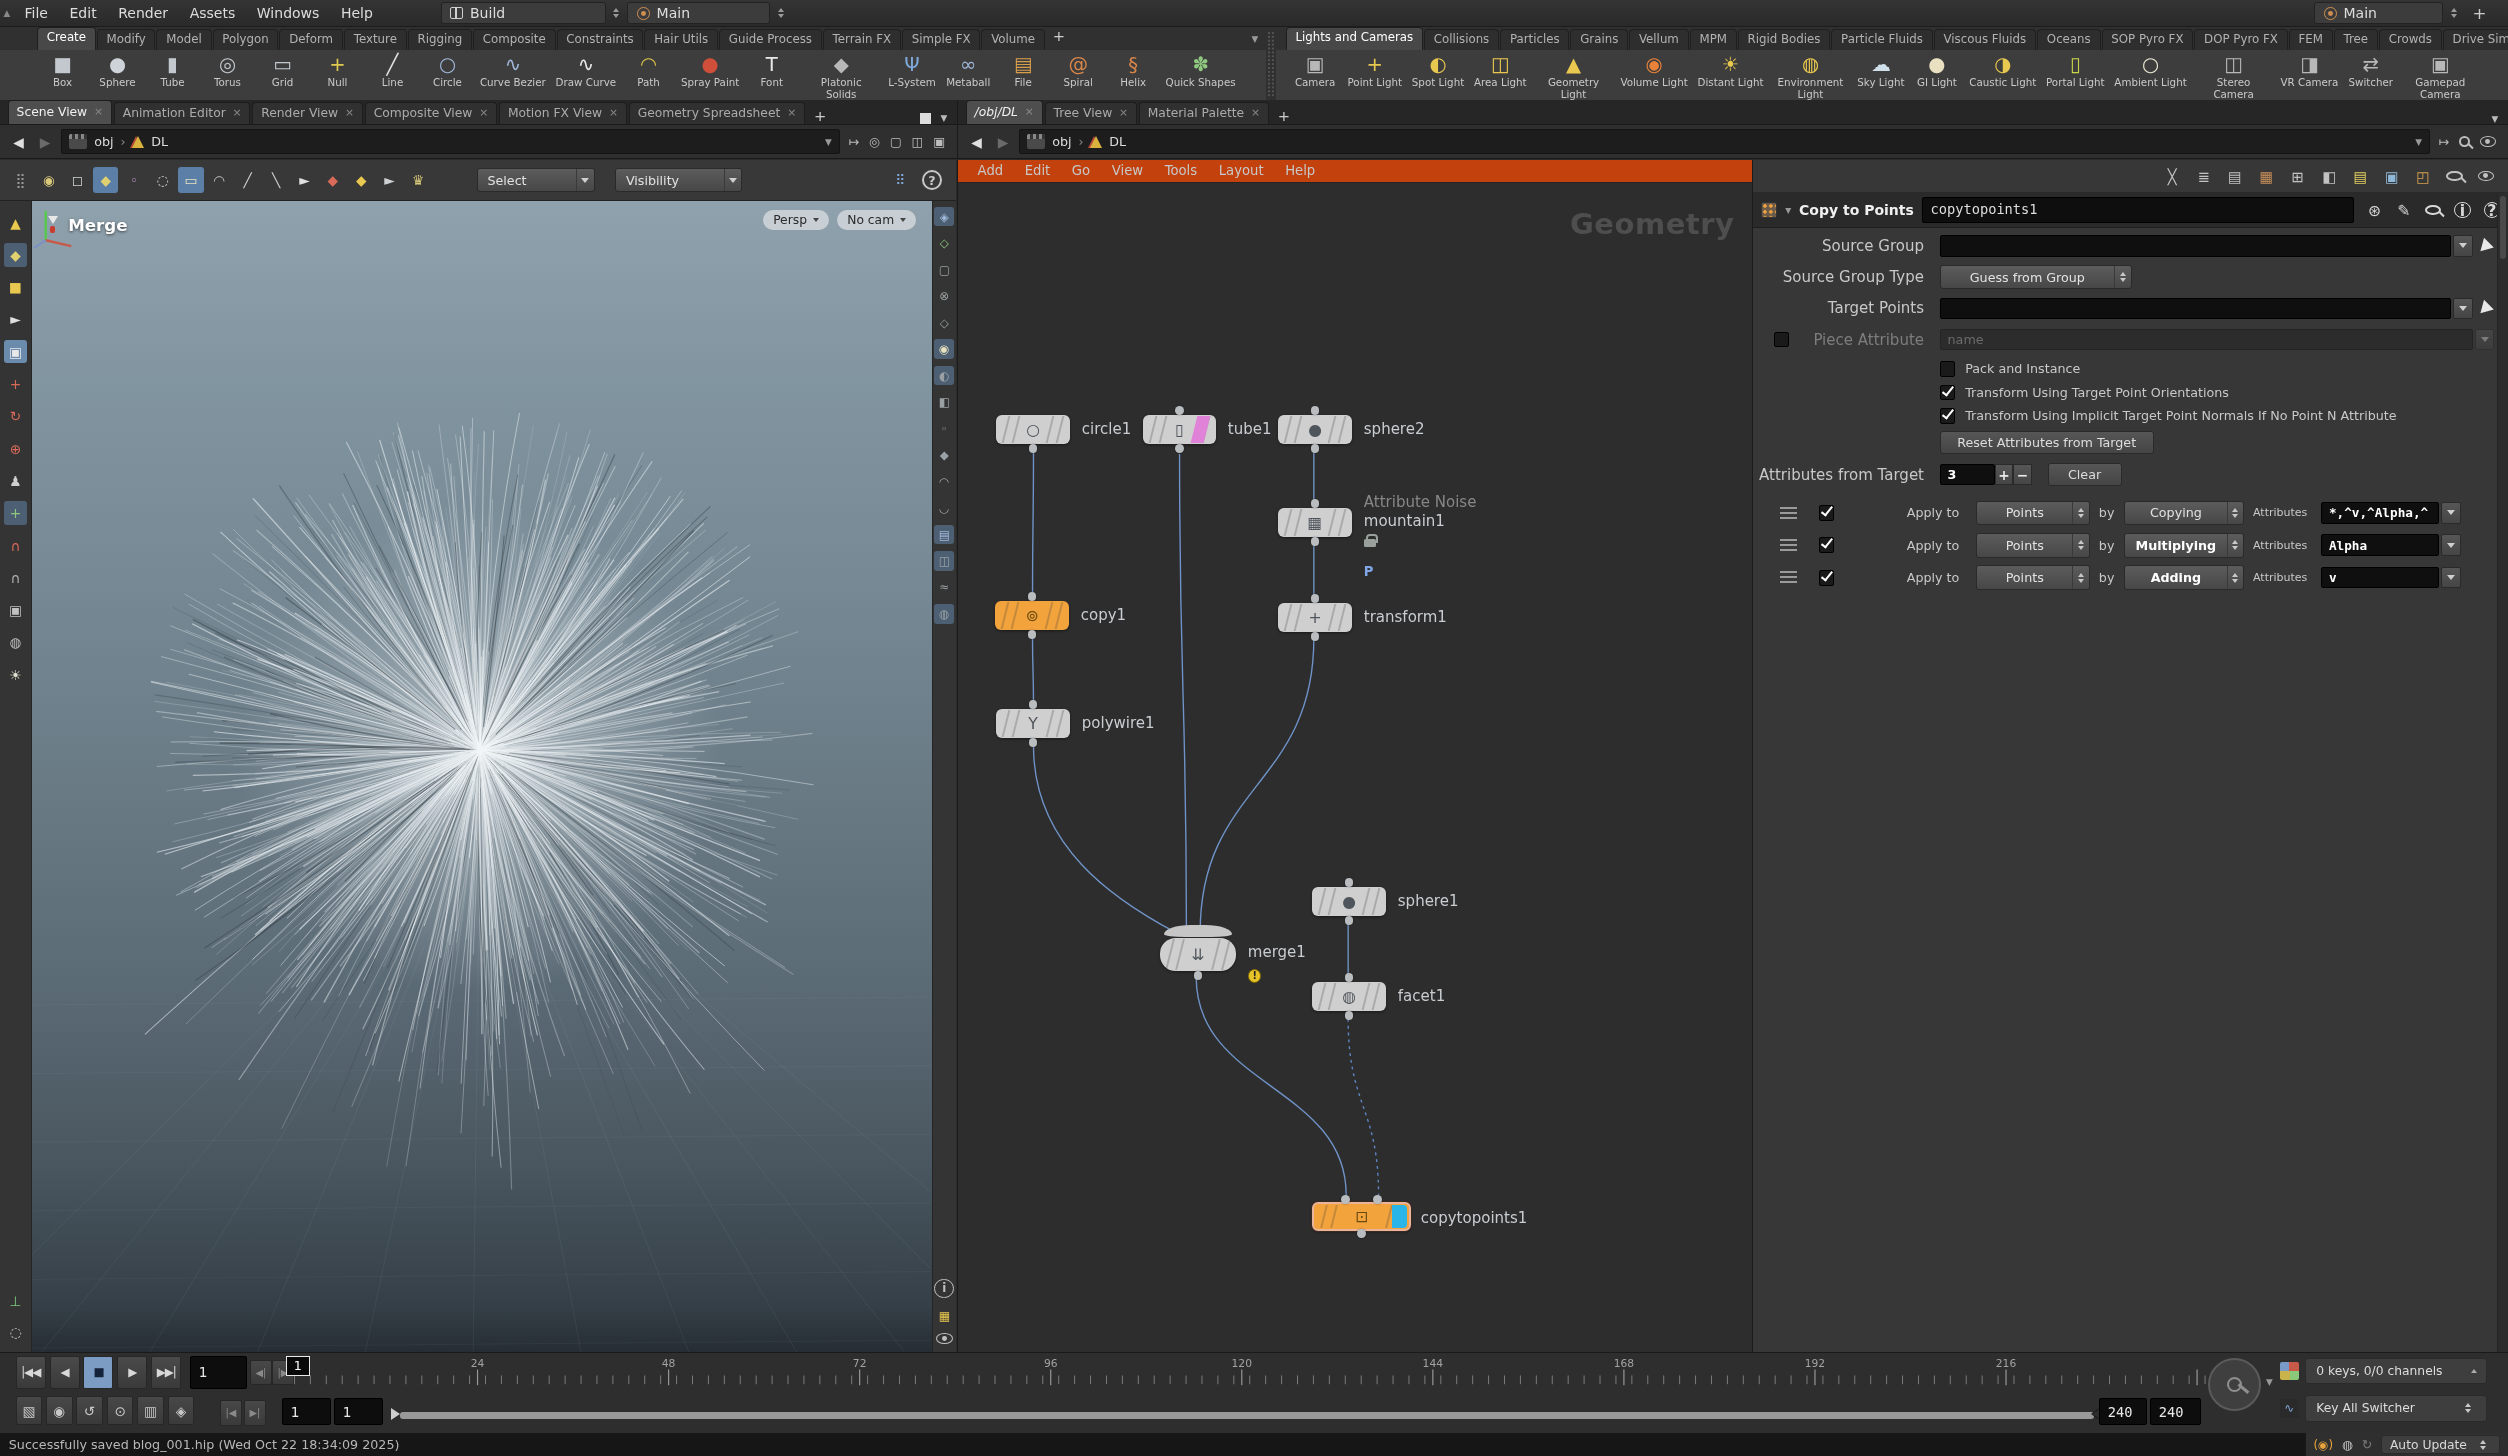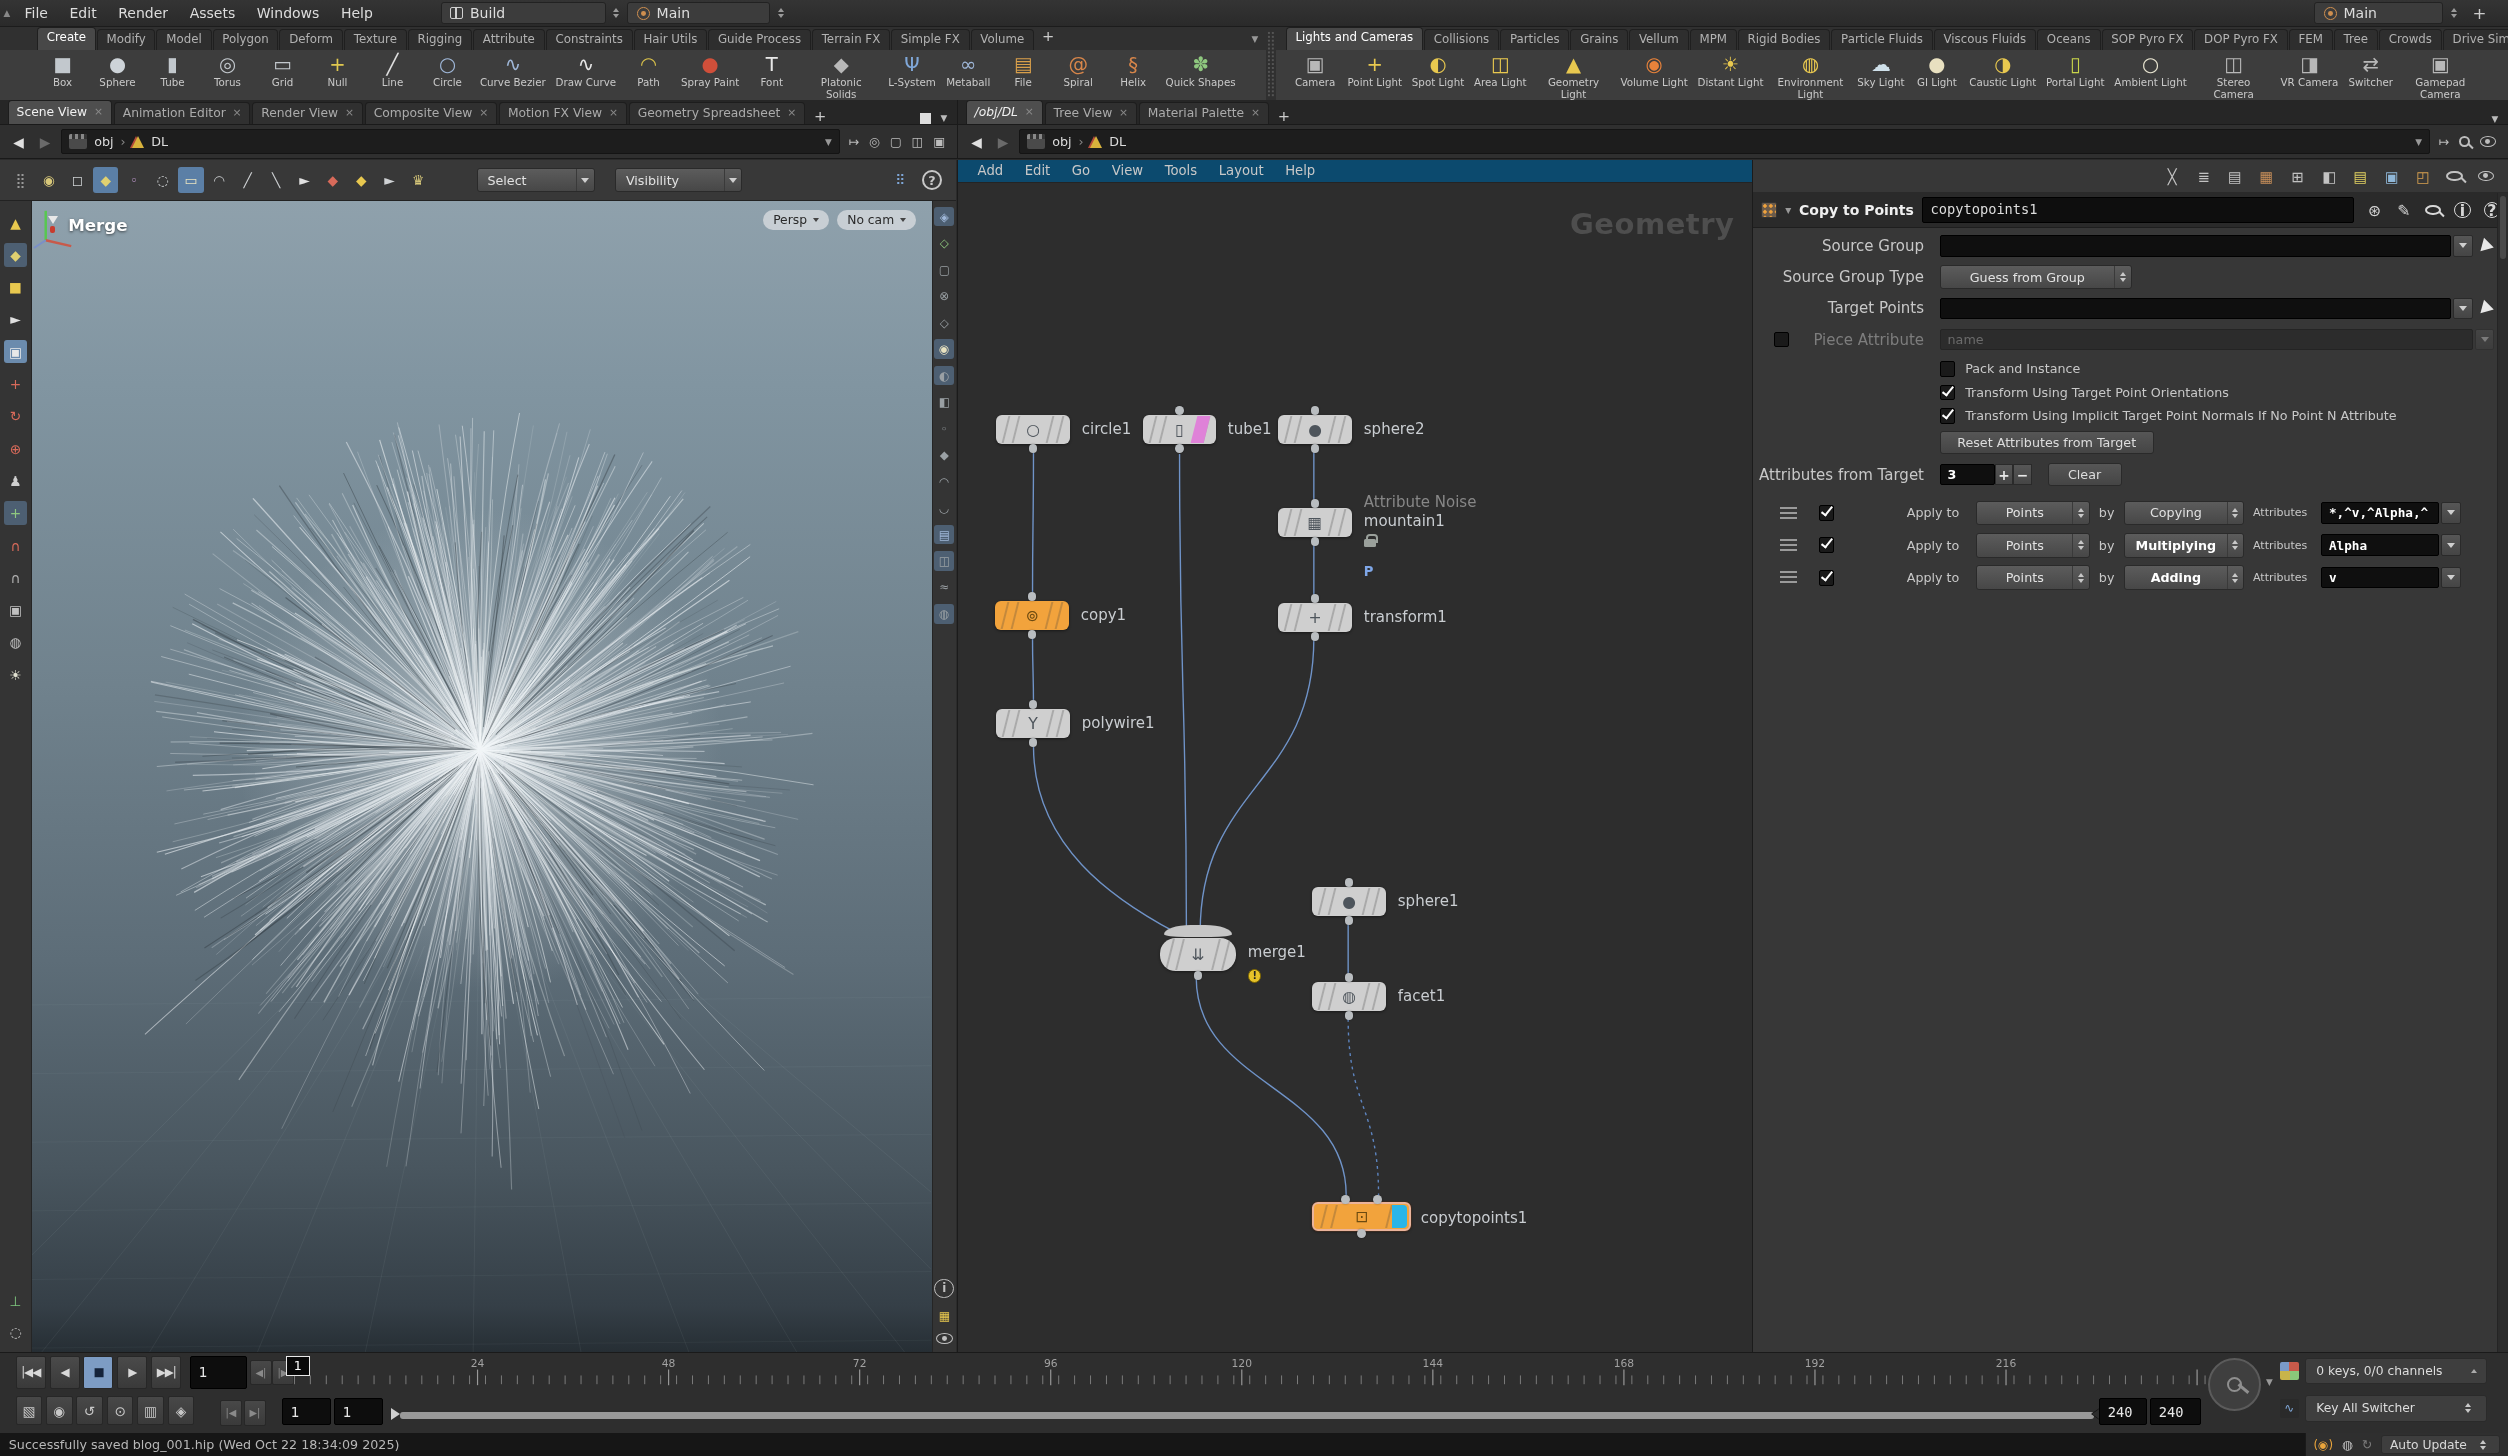--- a/index.html
+++ b/index.html
@@ -86,21 +86,21 @@
 .vp-canvas svg{position:absolute;left:0;top:0;}
 .vp-label{position:absolute;left:13.7px;top:13.7px;display:flex;align-items:center;gap:8.8px;color:#fff;font-weight:bold;font-size:16.7px;text-shadow:0 1px 2.9px rgba(0,0,0,.6);}
 .mergeglyph{width:13.7px;height:17.6px;position:relative;}
 .mergeglyph::before{content:'';position:absolute;left:2px;top:0;border-left:5.9px solid transparent;border-right:5.9px solid transparent;border-top:8.8px solid #e8e8e8;}
 .mergeglyph::after{content:'';position:absolute;left:3.9px;bottom:0;width:5.9px;height:7.8px;background:#c83c2e;border-radius:2px;}
 .vp-pills{position:absolute;right:15.7px;top:8.8px;display:flex;gap:8.8px;}
 .pill{height:20.6px;background:rgba(208,213,217,.88);color:#2a2a2a;border-radius:10.8px;display:flex;align-items:center;gap:5.9px;padding:0 9.8px;font-size:12.3px;}
 .pill .pc{width:0;height:0;border-left:3.9px solid transparent;border-right:3.9px solid transparent;border-top:4.9px solid #444;}
 .axisind{position:absolute;left:21.6px;bottom:17.6px;width:49px;height:49px;}
 
-.net-menu{position:absolute;left:0;top:0;width:100%;height:22.5px;background:#0c4a6e;border-bottom:1px solid #242424;display:flex;align-items:center;gap:2px;padding-left:9.8px;font-size:13.2px;color:#c8c8c8;}
+.net-menu{position:absolute;left:0;top:0;width:100%;height:22.5px;background:#c2410c;border-bottom:1px solid #242424;display:flex;align-items:center;gap:2px;padding-left:9.8px;font-size:13.2px;color:#c8c8c8;}
 .net-menu span{padding:0 9.8px;}
 .watermark{position:absolute;right:17.6px;top:47px;font-size:29px;font-weight:bold;color:#4e4e4e;letter-spacing:0.5px;}
 #wires{position:absolute;left:0;top:0;}
 .nodes-layer{position:absolute;left:0;top:0;width:100%;height:100%;}
 .node{position:absolute;height:29px;background:#cfcfcf;border-radius:5.9px;box-shadow:0 1px 2.9px rgba(0,0,0,.45);}
 .node.orange{background:#f2a33c;}
 .node.merge{height:33px;border-radius:15.7px;}
 .node.merge::before{content:'';position:absolute;left:3.9px;right:3.9px;top:-12.7px;height:11.8px;background:#c6c6c6;border-radius:50% 50% 40% 40% / 100% 100% 30% 30%;}
 .node.sel{border:2px solid #eab39b;box-shadow:0 0 0 1px #3a2a20,0 1px 2.9px rgba(0,0,0,.45);}
 .nd{position:absolute;top:1px;bottom:1px;width:2px;background:rgba(60,60,60,.25);transform:skewX(-14deg);}
@@ -252,21 +252,21 @@
       <div class="shelf-tabs">
         <div style="display:flex;align-items:flex-end;">
 
         <span class="stab active">Create</span>
             <span class="stab">Modify</span>
             <span class="stab">Model</span>
             <span class="stab">Polygon</span>
             <span class="stab">Deform</span>
             <span class="stab">Texture</span>
             <span class="stab">Rigging</span>
-            <span class="stab">Attribute</span>
+            <span class="stab">Composite</span>
             <span class="stab">Constraints</span>
             <span class="stab">Hair Utils</span>
             <span class="stab">Guide Process</span>
             <span class="stab">Terrain FX</span>
             <span class="stab">Simple FX</span>
             <span class="stab">Volume</span>
           </div>
         <span class="stab-add">+</span>
         <span class="stab-more">▼</span>
       </div>

